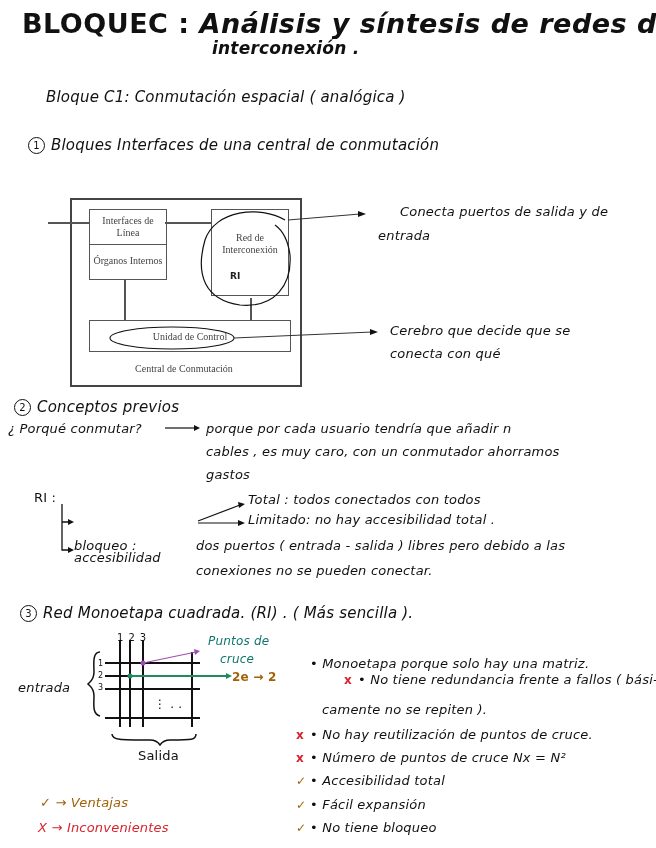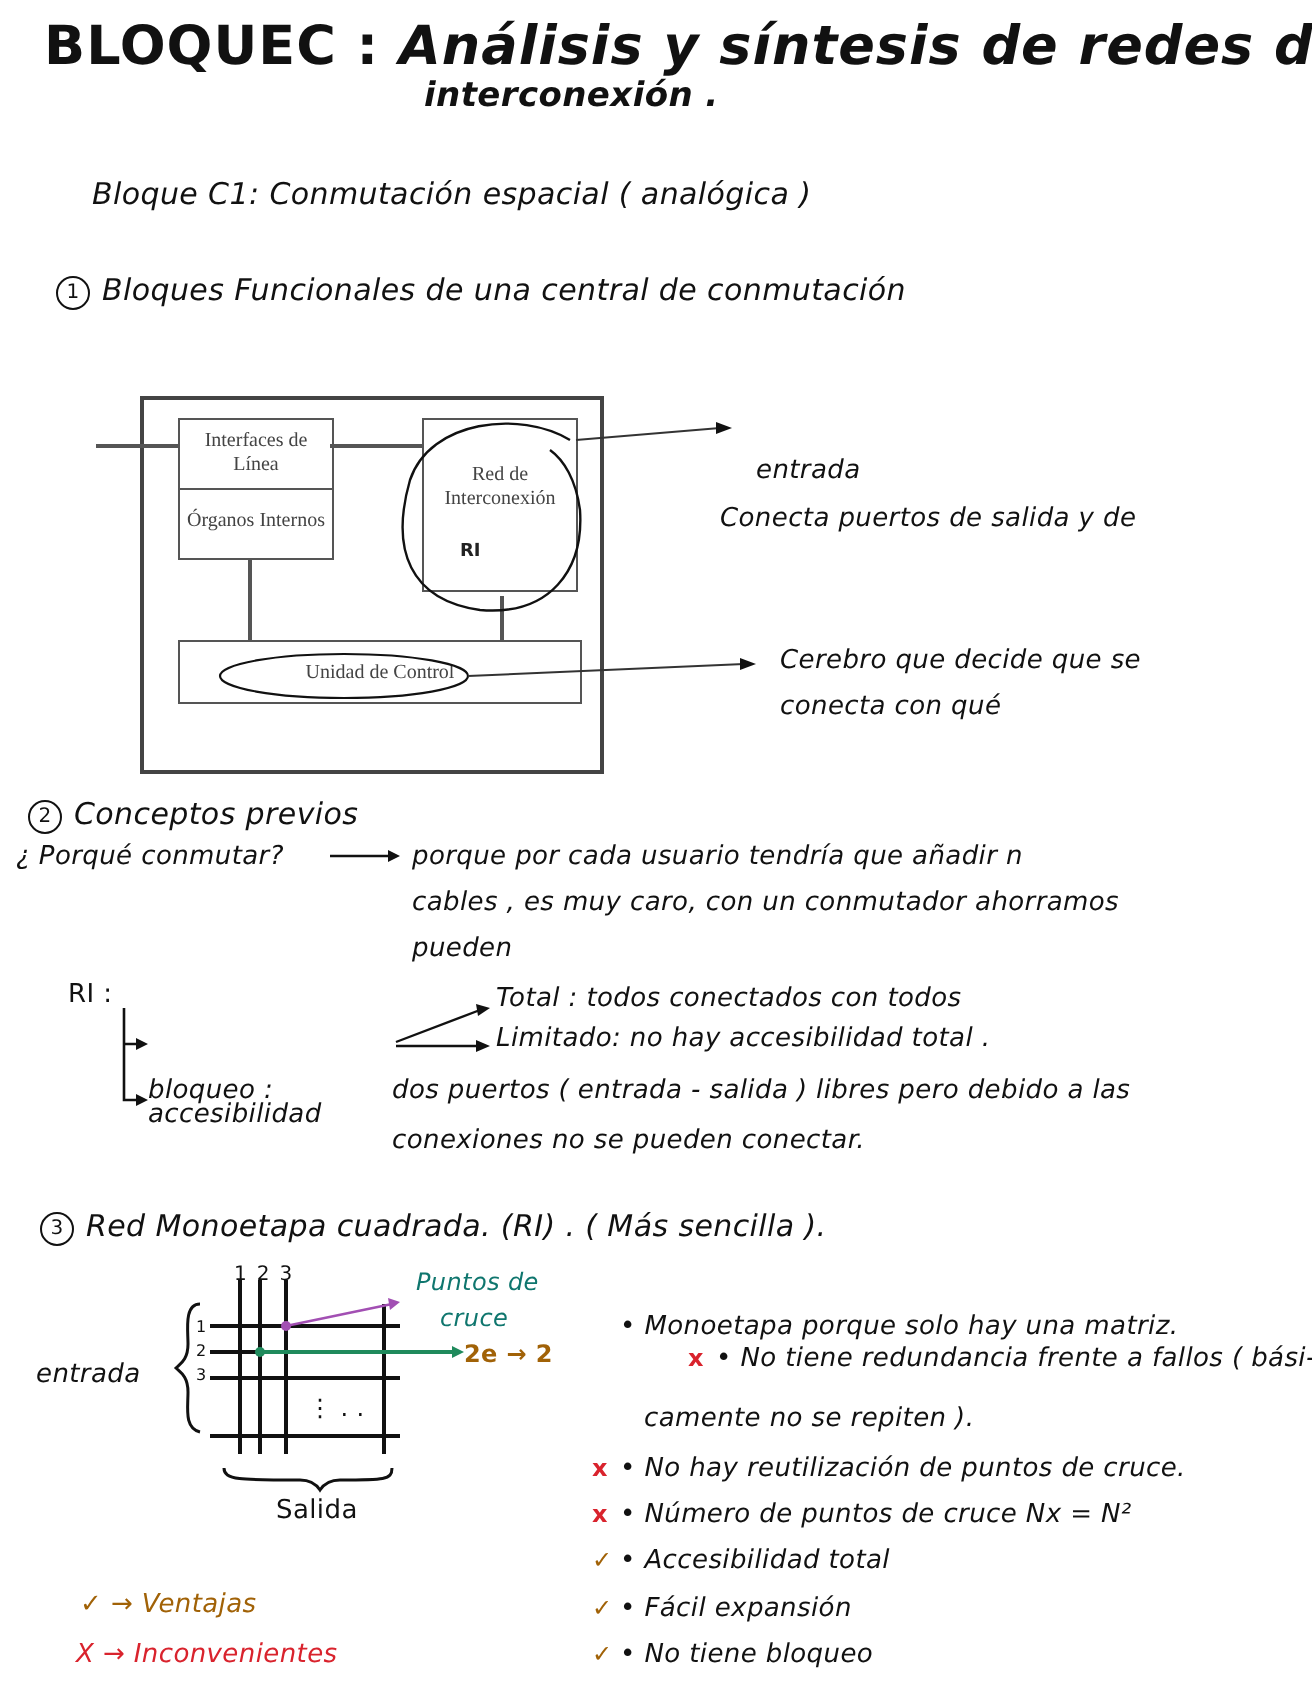--- a/index.html
+++ b/index.html
@@ -34,49 +34,50 @@
 
 <div class="hw title">
   <span>BLOQUEC :</span>
   <span class="rest">Análisis y síntesis de redes de</span>
 </div>
 <div class="hw subtitle">interconexión .</div>
 
 <div class="hw h1" style="left:46px;top:88px;">Bloque C1: Conmutación espacial ( analógica )</div>
 
 <div class="hw h1" style="left:28px;top:136px;">
-  <span class="circle-num">1</span><span>Bloques Funcionales de una central de conmutación</span>
+  <span class="circle-num">1</span><span>Bloques Interfaces de una central de conmutación</span>
 </div>
 
 <div class="diagram">
   <div class="box outer"></div>
   <div class="box ilinea">Interfaces de Línea</div>
   <div class="box organos">Órganos Internos</div>
   <div class="box redint">Red de Interconexión</div>
   <div class="ri-tag">RI</div>
   <div class="box uctrl">Unidad de Control</div>
+  <div class="central">Central de Conmutación</div>
 
   <div class="line" style="left:8px;top:37px;width:41px;height:1.5px;"></div>
   <div class="line" style="left:125px;top:37px;width:46px;height:1.5px;"></div>
   <div class="line" style="left:84px;top:95px;width:1.5px;height:40px;"></div>
   <div class="line" style="left:210px;top:113px;width:1.5px;height:22px;"></div>
 </div>
 
-<div class="hw t13" style="left:360px;top:204px;margin-top:48px;">Conecta puertos de salida y de</div>
+<div class="hw t13" style="left:400px;top:204px;">Conecta puertos de salida y de</div>
 <div class="hw t13" style="left:378px;top:228px;">entrada</div>
 <div class="hw t13" style="left:390px;top:323px;">Cerebro que decide que se</div>
 <div class="hw t13" style="left:390px;top:346px;">conecta con qué</div>
 
 <div class="hw h1" style="left:14px;top:398px;">
   <span class="circle-num">2</span><span>Conceptos previos</span>
 </div>
 <div class="hw t13" style="left:8px;top:421px;">¿ Porqué conmutar?</div>
 <div class="hw t13" style="left:206px;top:421px;">porque por cada usuario tendría que añadir n</div>
 <div class="hw t13" style="left:206px;top:444px;">cables , es muy caro, con un conmutador ahorramos</div>
-<div class="hw t13" style="left:206px;top:467px;">pueden</div>
+<div class="hw t13" style="left:206px;top:467px;">gastos</div>
 
 <div class="hw t13" style="left:34px;top:490px;font-style:normal;">RI :</div>
 <div class="hw t13" style="left:248px;top:492px;">Total : todos conectados con todos</div>
 <div class="hw t13" style="left:74px;top:512px;margin-top:38px;">accesibilidad</div>
 <div class="hw t13" style="left:248px;top:512px;">Limitado: no hay accesibilidad total .</div>
 <div class="hw t13" style="left:74px;top:538px;">bloqueo :</div>
 <div class="hw t13" style="left:196px;top:538px;">dos puertos ( entrada - salida ) libres pero debido a las</div>
 <div class="hw t13" style="left:196px;top:563px;">conexiones no se pueden conectar.</div>
 
 <div class="hw h1" style="left:20px;top:604px;">

